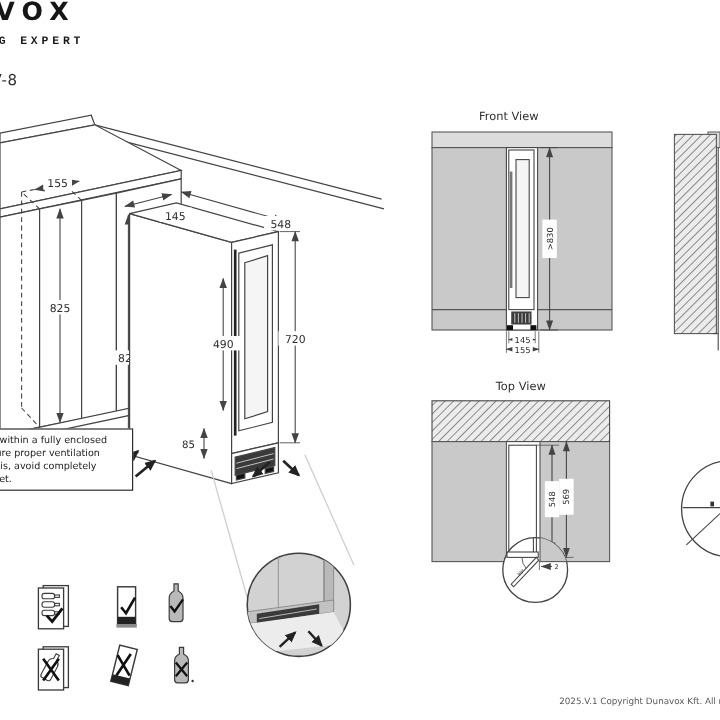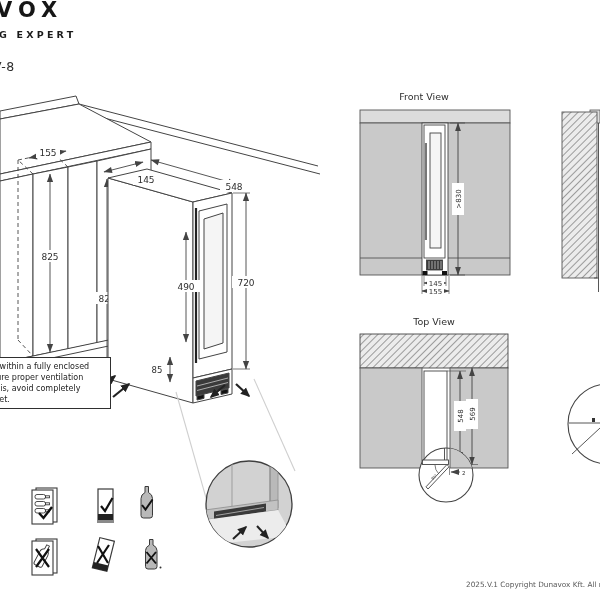--- a/index.html
+++ b/index.html
@@ -1,21 +1,21 @@
 <!DOCTYPE html>
 <html><head>
 <meta charset="utf-8">
 <style>
   html,body{margin:0;padding:0;}
   body{width:600px;height:600px;position:relative;overflow:hidden;background:#fff;
        font-family:"DejaVu Sans","Liberation Sans",sans-serif;color:#333;}
   .abs{position:absolute;}
   
   #logo{left:-4px;top:-2px;font-size:21px;font-weight:bold;letter-spacing:6px;color:#161616;}
-  #tagline{left:-1px;top:29px;font-size:9.5px;font-weight:600;letter-spacing:3.2px;color:#1a1a1a;}
+  #tagline{left:-1px;top:29px;font-size:9.5px;font-weight:600;letter-spacing:3.2px;color:#1a1a1a;font-family:Liberation Mono, monospace;}
   #model{left:-7px;top:59px;font-size:12.5px;color:#2e2e2e;letter-spacing:.5px;}
   
   #notice{left:-14px;top:357px;width:113px;border:1.2px solid #2f2f2f;background:#fff;
           padding:3px 5px;font-size:8px;line-height:1.38;color:#222;overflow:hidden;}
   #notice div{white-space:nowrap;}
   
   #copyright{left:466px;top:580px;font-size:7.3px;color:#5a5a5a;white-space:nowrap;}
   svg text{font-family:"DejaVu Sans","Liberation Sans",sans-serif;fill:#2e2e2e;}
   .dimtxt{font-size:9px;}
   .dimtxt-s{font-size:8.5px;}

